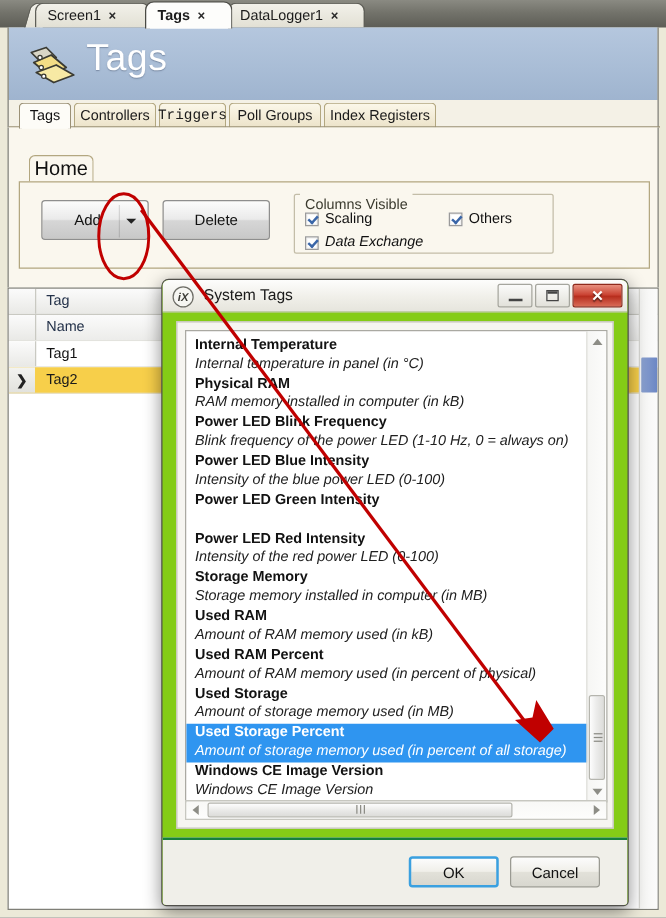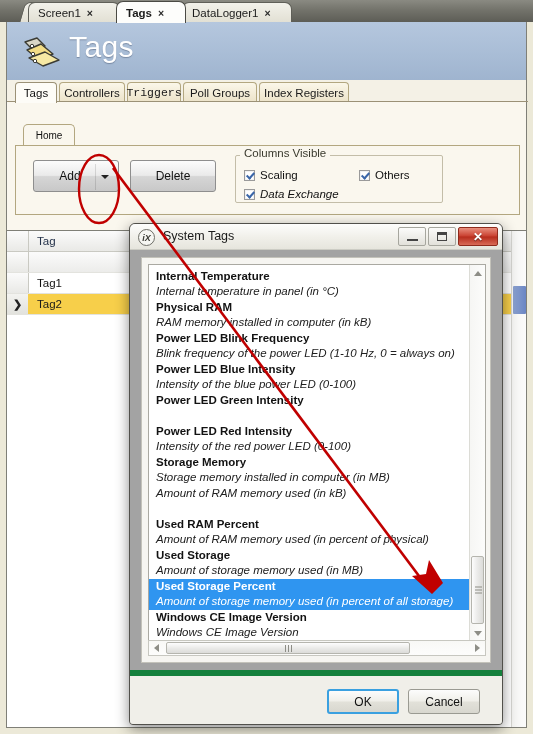--- a/index.html
+++ b/index.html
@@ -80,21 +80,21 @@
   #itab4{left:252px;width:90px;}
   
   .ribbon{
     position:absolute;left:6px;top:102px;width:521px;height:128px;
     background:#faf7ee;border-left:1px solid #7f7f77;border-right:1px solid #7f7f77;
     box-sizing:border-box;
   }
   .home-tab{
     position:absolute;left:16px;top:22px;width:52px;height:22px;
     background:#faf7ee;border:1px solid #b3a780;border-bottom:none;
-    border-radius:5px 5px 0 0;font-size:10px;color:#111;
+    border-radius:5px 5px 0 0;font-size:16px;color:#111;
     display:flex;align-items:center;justify-content:center;box-sizing:border-box;
   }
   .ribbon-body{
     position:absolute;left:8px;top:43px;width:505px;height:70px;
     border:1px solid #b3a780;background:#faf7ee;box-sizing:border-box;
   }
   .btn3d{
     position:absolute;box-sizing:border-box;
     background:linear-gradient(to bottom,#fcfcfc 0%,#eaeaea 48%,#d6d6d6 52%,#c8c8c8 100%);
     border:1px solid #8e8e8e;border-radius:3px;
@@ -106,21 +106,21 @@
     position:absolute;right:9px;top:14px;width:0;height:0;
     border-left:4px solid transparent;border-right:4px solid transparent;border-top:4px solid #222;
   }
   #btn-add .sep{position:absolute;right:22px;top:3px;width:1px;height:26px;background:rgba(0,0,0,.12);}
   #btn-delete{left:114px;top:14px;width:86px;height:32px;}
   .groupbox{
     position:absolute;left:219px;top:9px;width:208px;height:48px;
     border:1px solid #c3bda8;border-radius:2px;box-sizing:border-box;
   }
   .gb-title{
-    position:absolute;left:224px;top:1px;background:#faf7ee;padding:0 4px;
+    position:absolute;left:224px;top:1px;background:#faf7ee;padding:11px 4px;
     font-size:11.5px;color:#3a3a2e;
   }
   .chk{position:absolute;font-size:11.5px;color:#111;display:flex;align-items:center;}
   .chkbox{
     width:11px;height:11px;border:1px solid #9a9a9a;background:#fff;
     margin-right:5px;position:relative;box-sizing:border-box;
     box-shadow:inset 0 0 0 1px #f2f2f2;
   }
   .chkbox:after{
     content:"";position:absolute;left:3px;top:0px;width:3px;height:6px;
@@ -174,21 +174,21 @@
     border-left:1px solid #d7d7d2;box-sizing:border-box;
   }
   .gridvsb .thumb{
     position:absolute;left:1px;top:55px;width:13px;height:28px;
     background:linear-gradient(to right,#8aa0ce,#6b86c4);border-radius:1px;
   }
   
   .dialog{
     position:absolute;left:129px;top:223px;width:374px;height:502px;
     border:1px solid #51504b;border-radius:6px 6px 4px 4px;
-    background:#a3a3a3;
+    background:#84cc16;
     box-shadow:0 4px 14px rgba(0,0,0,.45);
     box-sizing:border-box;overflow:hidden;
   }
   .dlg-title{
     position:absolute;left:0;top:0;width:372px;height:26px;
     background:linear-gradient(to bottom,#fdfdfc 0%,#f0efe9 55%,#e6e5dd 100%);
     border-bottom:1px solid #ccccc4;box-sizing:border-box;
   }
   .dlg-title .ttxt{
     position:absolute;left:33px;top:5px;font-size:12.5px;color:#1a1a1a;
@@ -259,21 +259,21 @@
   .lhsb .hbtn{position:absolute;top:0;width:15px;height:14px;display:flex;align-items:center;justify-content:center;}
   .lhsb .hthumb{
     position:absolute;left:17px;top:1px;width:244px;height:12px;
     background:linear-gradient(to bottom,#fdfdfd,#e9e9e7 55%,#dcdcd9);
     border:1px solid #b5b5ae;border-radius:2px;box-sizing:border-box;
     display:flex;align-items:center;justify-content:center;
   }
   .hgrip i{display:inline-block;width:1px;height:7px;background:#8d8d86;margin:0 1px;vertical-align:middle;}
   .dlg-footer{
     position:absolute;left:0;bottom:0;width:372px;height:54px;
-    background:#f0efe9;border-top:6px solid #15803d;box-sizing:border-box;
+    background:#f0efe9;border-top:2px solid #15803d;box-sizing:border-box;
   }
   .dbtn{
     position:absolute;top:13px;height:25px;width:72px;box-sizing:border-box;
     border:1px solid #9a9a92;border-radius:3px;
     background:linear-gradient(to bottom,#fcfcfc 0%,#f0efe9 48%,#e2e1d9 52%,#d8d7cf 100%);
     font-size:12px;color:#111;display:flex;align-items:center;justify-content:center;
   }
   #dbtn-ok{left:197px;border:2px solid #3aa0e0;}
   #dbtn-cancel{left:278px;}
   
@@ -362,20 +362,21 @@
     </div>
   </div>
 
   <div class="gridwrap">
     <div class="grid-hdr">
       <div class="rowmark"></div>
       <div class="cell" style="left:21px;width:498px;">Tag</div>
     </div>
     <div class="grow" id="grow-sub">
       <div class="mark"></div>
+      <div class="txt">Name</div>
     </div>
     <div class="grow" id="grow-0">
       <div class="mark"></div>
       <div class="txt">Tag1</div>
     </div>
     <div class="grow" id="grow-1">
       <div class="mark">❯</div>
       <div class="txt">Tag2</div>
     </div>
     <div class="gridvsb">
@@ -426,20 +427,21 @@
             </div>
           <div class="litem" style="top:159px;">
               <div class="li-name">Power LED Red Intensity</div>
               <div class="li-desc">Intensity of the red power LED (0-100)</div>
             </div>
           <div class="litem" style="top:190px;">
               <div class="li-name">Storage Memory</div>
               <div class="li-desc">Storage memory installed in computer (in MB)</div>
             </div>
           <div class="litem" style="top:221px;">
+              <div class="li-name">Used RAM</div>
               <div class="li-desc">Amount of RAM memory used (in kB)</div>
             </div>
           <div class="litem" style="top:252px;">
               <div class="li-name">Used RAM Percent</div>
               <div class="li-desc">Amount of RAM memory used (in percent of physical)</div>
             </div>
           <div class="litem" style="top:283px;">
               <div class="li-name">Used Storage</div>
               <div class="li-desc">Amount of storage memory used (in MB)</div>
             </div>

